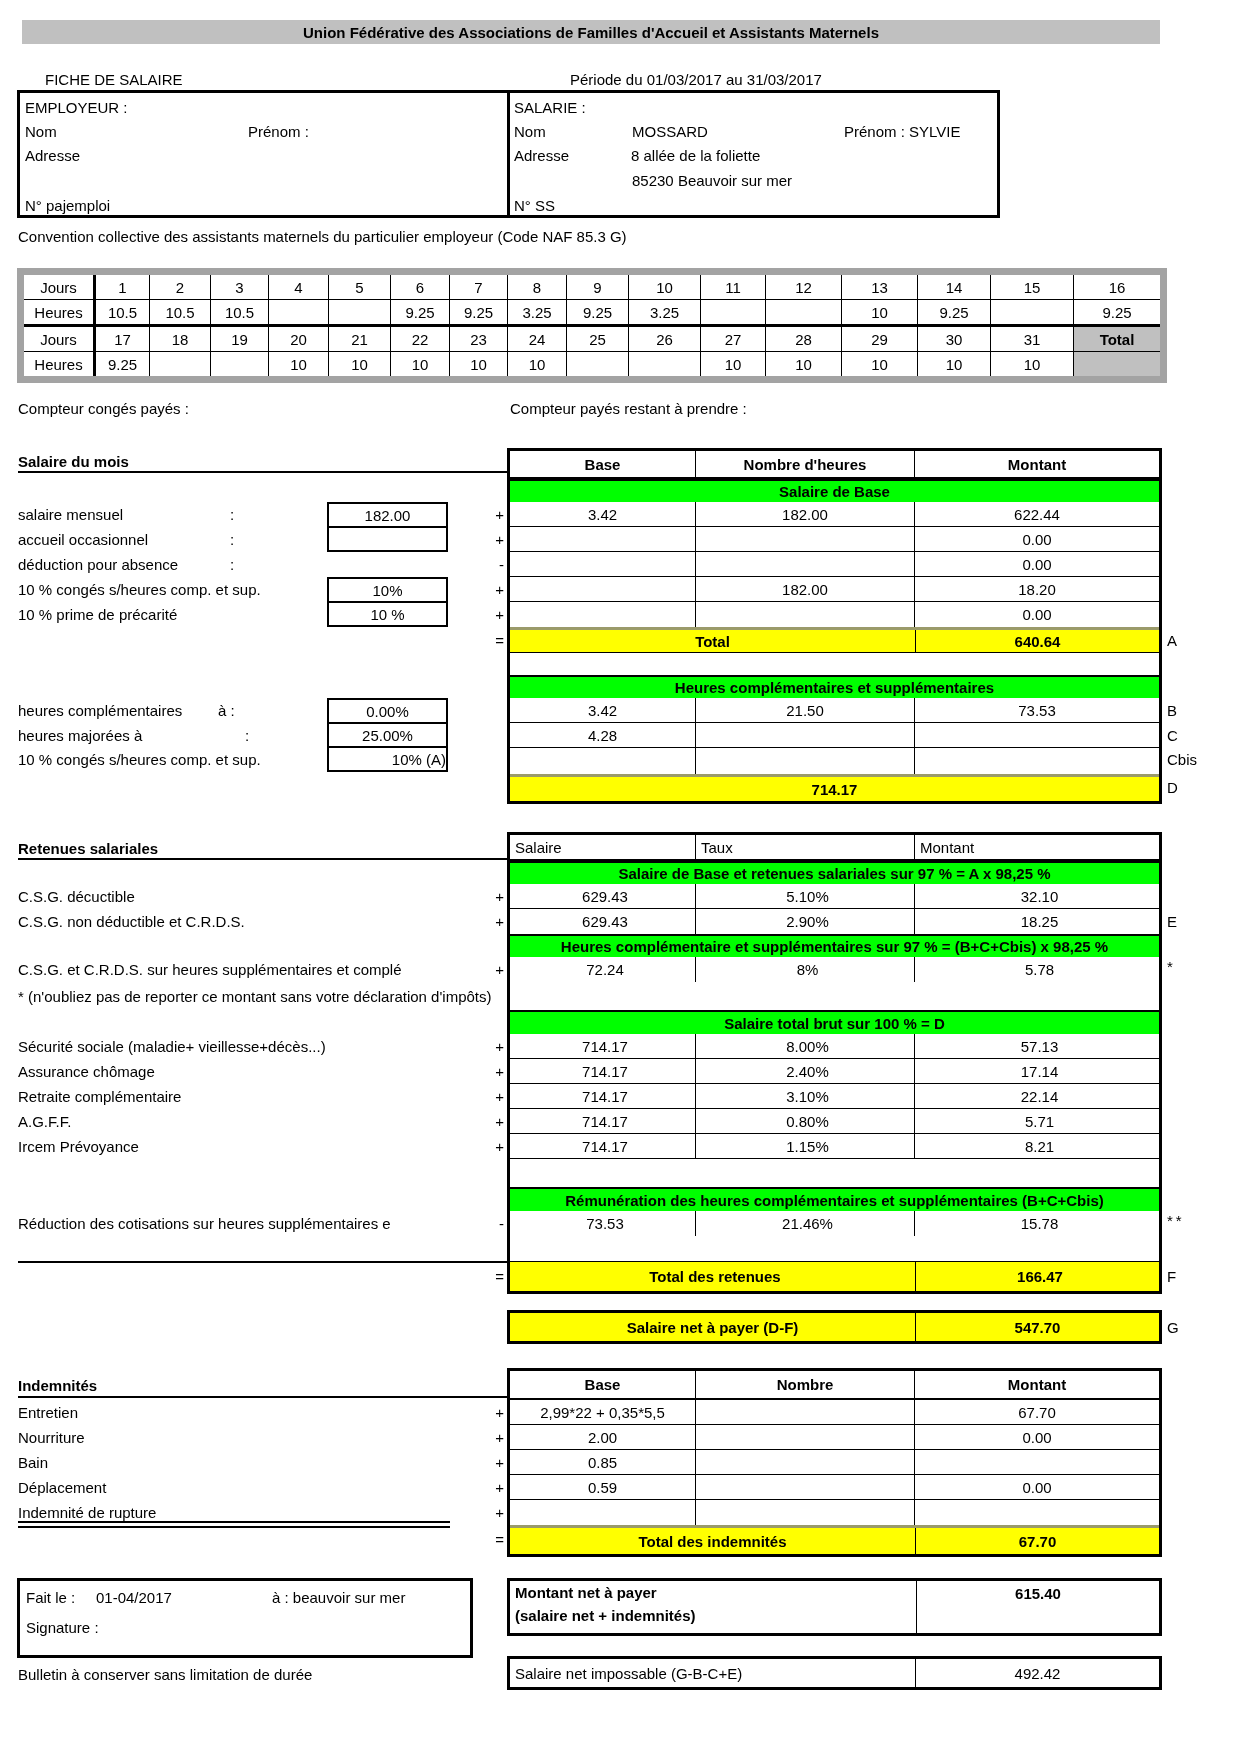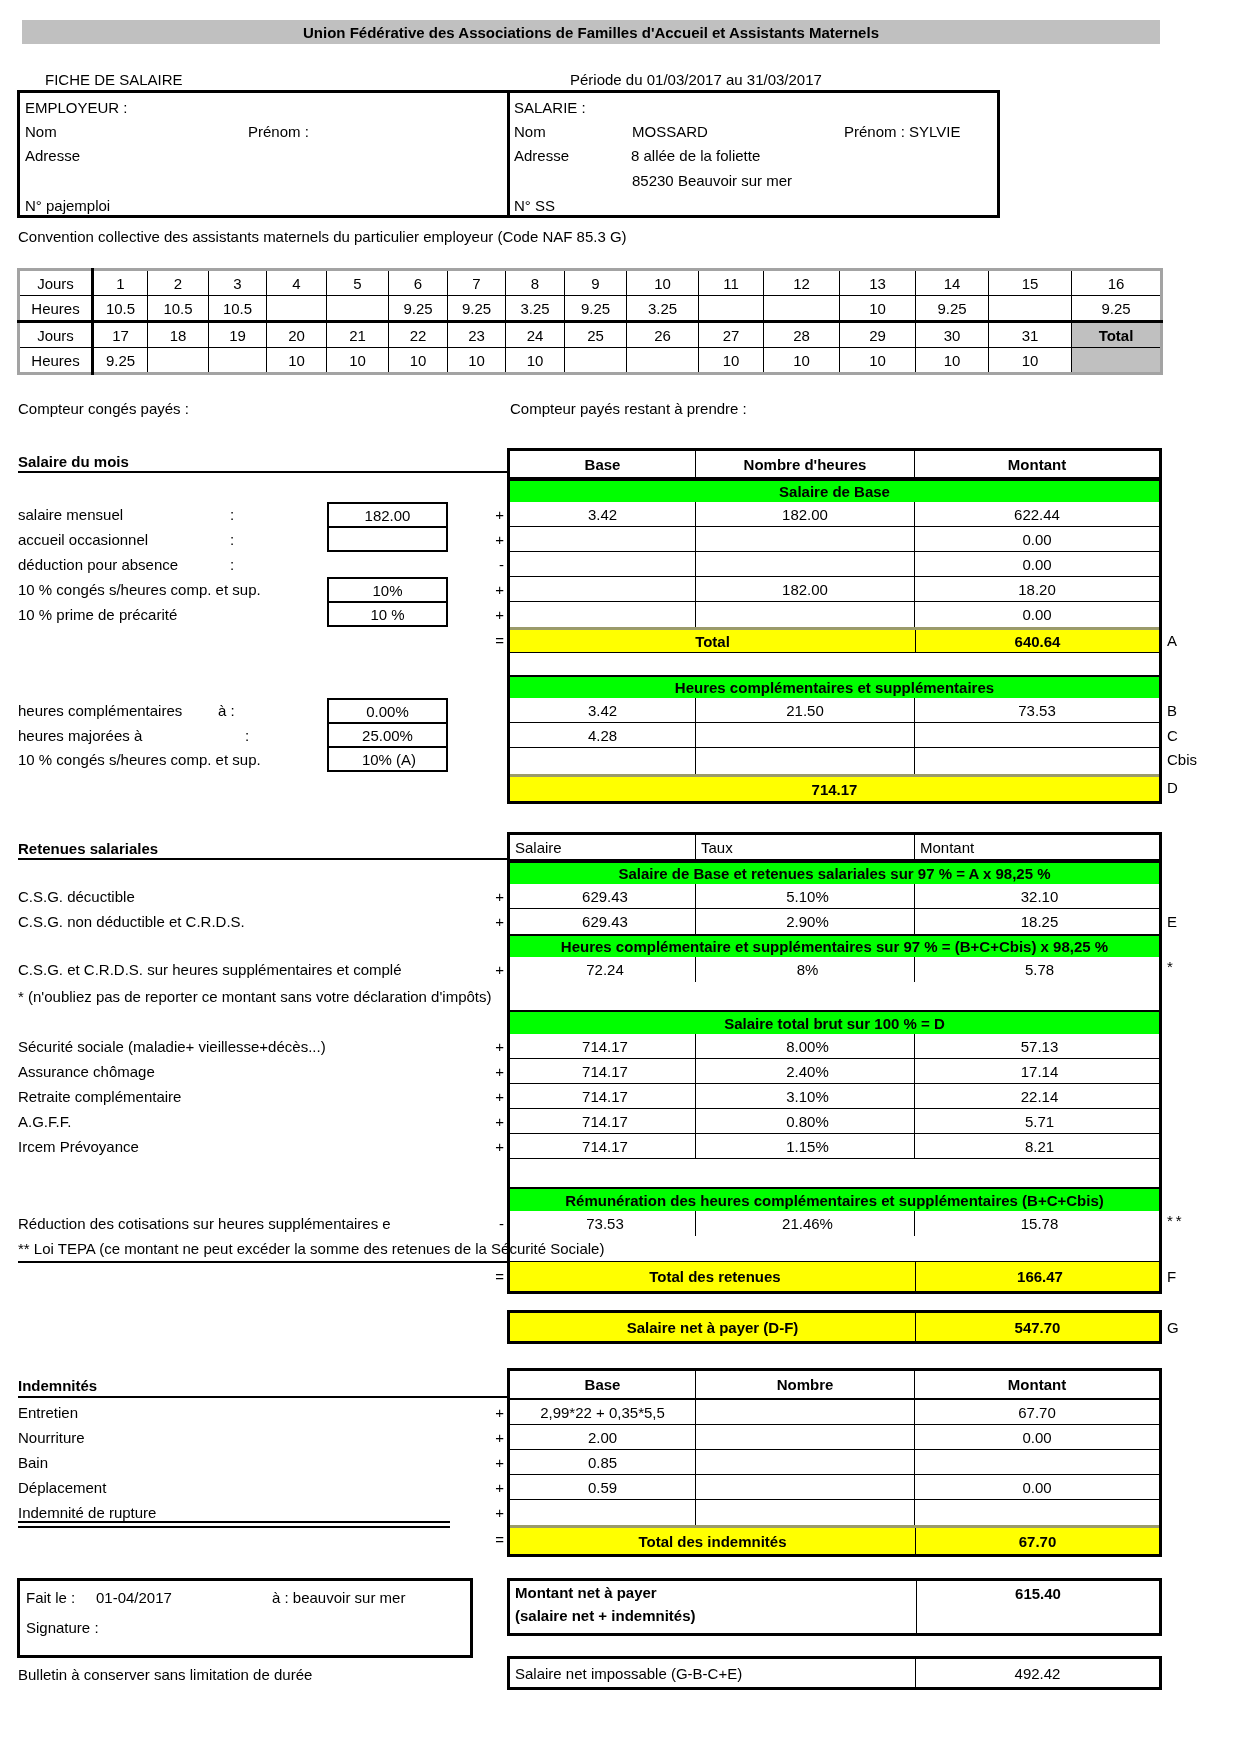--- a/index.html
+++ b/index.html
@@ -3,21 +3,21 @@
 <meta charset="utf-8">
 <style>
   html,body{margin:0;padding:0;background:#fff}
   body{font-family:"Liberation Sans",sans-serif;font-size:15px;color:#000}
   .page{position:relative;width:1241px;height:1754px;background:#fff;overflow:hidden}
   .abs{position:absolute}
   .b{font-weight:700}
   .titlebar{background:#c0c0c0;display:flex;align-items:center;justify-content:center;font-weight:700}
   .idbox{border:3px solid #000;box-sizing:border-box}
   .iddiv{position:absolute;left:487px;top:0;bottom:0;width:3px;background:#000}
-  .cal{border-collapse:collapse;table-layout:fixed;width:1143px;border:3px solid #a3a3a3}
+  .cal{border-collapse:collapse;table-layout:fixed;width:1143px;border:7px solid #a3a3a3}
   .cal td{border:1px solid #000;height:24px;text-align:center;padding:0;overflow:hidden;white-space:nowrap}
   .cal td.hd{border-right:3px solid #000}
   .cal tr.thick td{border-top:3px solid #000}
   .cal td.gray{background:#c0c0c0;font-weight:700}
   .tbl{position:absolute;left:507px;width:655px;border:3px solid #000;box-sizing:border-box;z-index:2;background:transparent}
   .tr{display:flex;box-sizing:border-box;border-bottom:1px solid #000}
   .cell{box-sizing:border-box;display:flex;align-items:center;justify-content:center;overflow:hidden;white-space:nowrap}
   .c1{width:186px;border-right:1px solid #000}
   .c2{width:219px;border-right:1px solid #000}
   .c3{flex:1}
@@ -26,21 +26,21 @@
   .green{background:#00ff00;font-weight:700;display:flex;align-items:center;justify-content:center;border-top:2px solid #000;border-bottom:2px solid #000}
   .yellow{background:#ffff00;font-weight:700}
   .septop{border-top:3px solid #9a9a6a}
   .nb{border-bottom:none}
   .lab{position:absolute;left:18px;white-space:nowrap;z-index:1}
   .colon{position:absolute;z-index:1}
   .sign{position:absolute;left:490px;width:14px;text-align:right;z-index:3}
   .tag{position:absolute;left:1167px;z-index:3;white-space:nowrap}
   .sp{letter-spacing:3px}
   .inbox{position:absolute;left:327px;width:121px;height:26px;border:2px solid #000;box-sizing:border-box;display:flex;align-items:center;justify-content:center;background:#fff;z-index:3;white-space:nowrap}
-  .inbox.lft{justify-content:center;padding-left:3px}
+  .inbox.lft{justify-content:flex-end;padding-left:3px}
   .hline{position:absolute;height:2px;background:#000;z-index:1}
   .fbox{position:absolute;border:3px solid #000;box-sizing:border-box;background:#fff;z-index:2}
 </style>
 </head>
 <body>
 
 <div class="page">
 
   <div class="abs titlebar" style="left: 22px; top: 20px; width: 1138px; height: 24px; background: rgb(192, 192, 192);">
     <span>Union Fédérative des Associations de Familles d'Accueil et Assistants Maternels</span>
@@ -293,21 +293,20 @@
   <span class="lab" style="top:888px">C.S.G. décuctible</span>
   <span class="lab" style="top:913px">C.S.G. non déductible et C.R.D.S.</span>
   <span class="lab" style="top:961px">C.S.G. et C.R.D.S. sur heures supplémentaires et complé</span>
   <span class="lab" style="top:988px">* (n'oubliez pas de reporter ce montant sans votre déclaration d'impôts)</span>
   <span class="lab" style="top:1038px">Sécurité sociale (maladie+ vieillesse+décès...)</span>
   <span class="lab" style="top:1063px">Assurance chômage</span>
   <span class="lab" style="top:1088px">Retraite complémentaire</span>
   <span class="lab" style="top:1113px">A.G.F.F.</span>
   <span class="lab" style="top:1138px">Ircem Prévoyance</span>
   <span class="lab" style="top:1215px">Réduction des cotisations sur heures supplémentaires e</span>
-  <span class="lab" style="top:1240px">** Loi TEPA (ce montant ne peut excéder la somme des retenues de la Sécurité Sociale)</span>
   <div class="hline" style="left:18px;top:1261px;width:489px"></div>
 
   <span class="sign" style="top:888px">+</span>
   <span class="sign" style="top:913px">+</span>
   <span class="sign" style="top:961px">+</span>
   <span class="sign" style="top:1038px">+</span>
   <span class="sign" style="top:1063px">+</span>
   <span class="sign" style="top:1088px">+</span>
   <span class="sign" style="top:1113px">+</span>
   <span class="sign" style="top:1138px">+</span>

